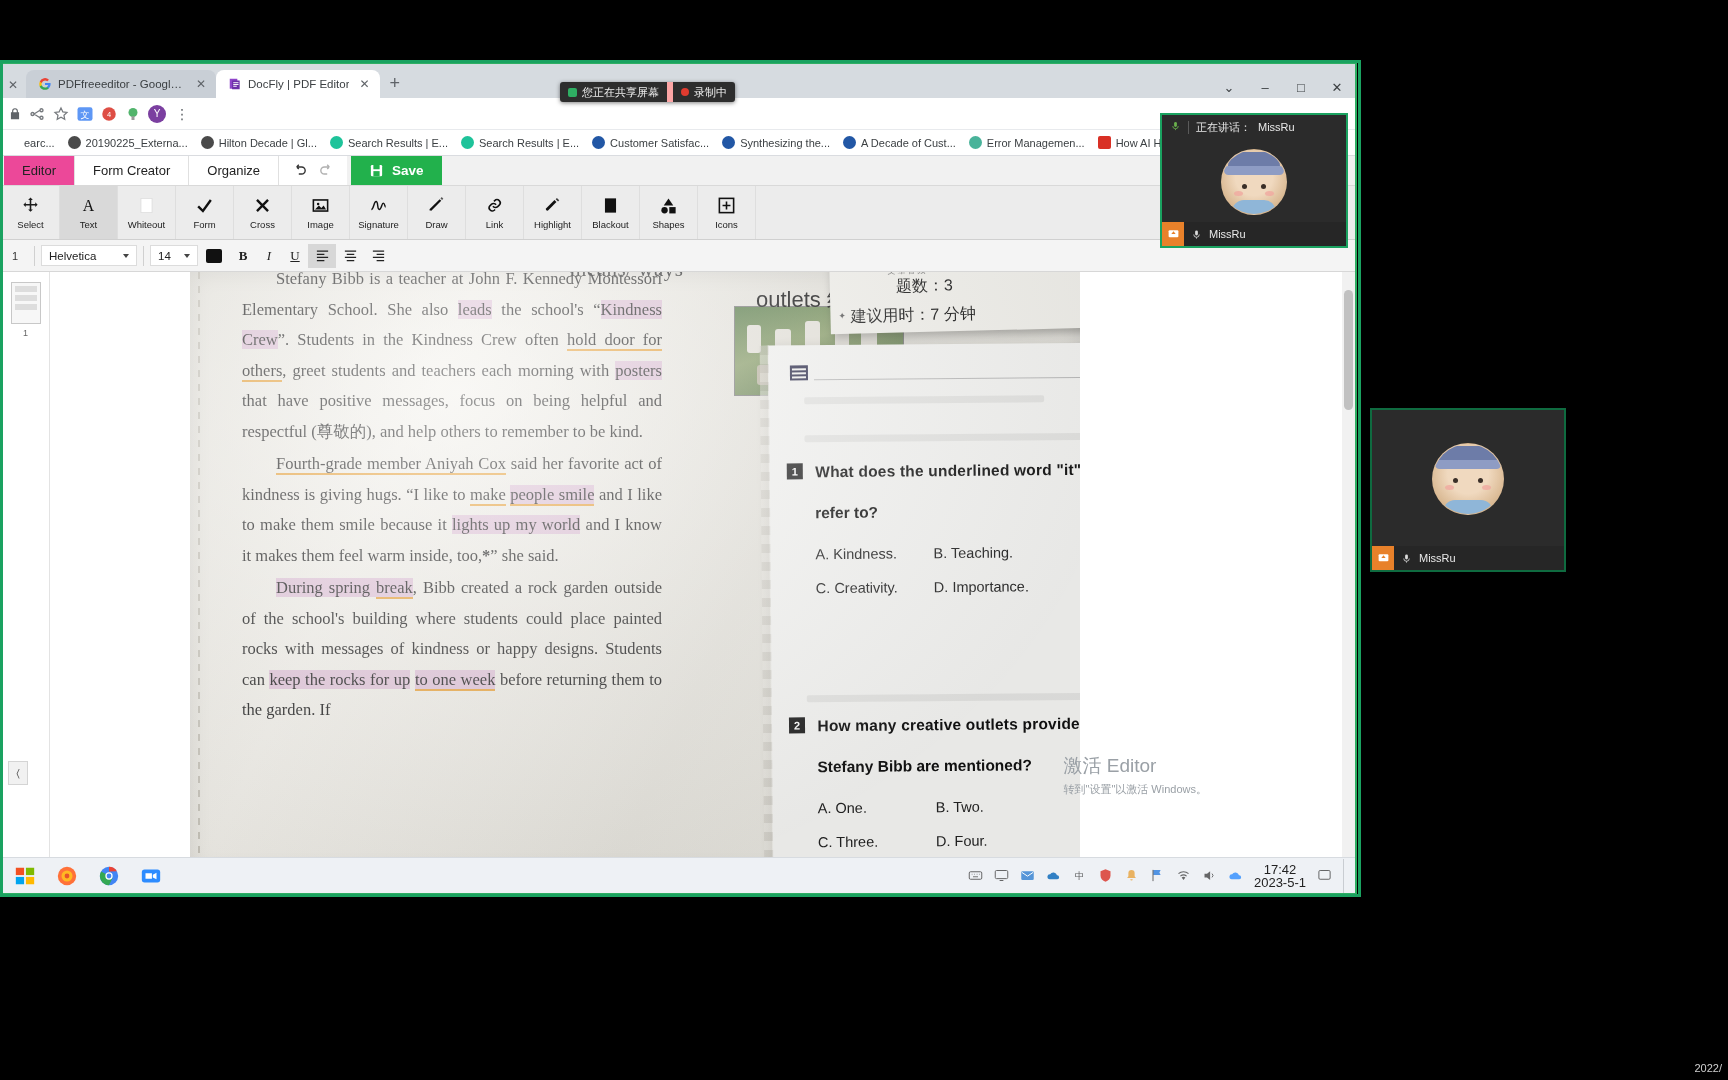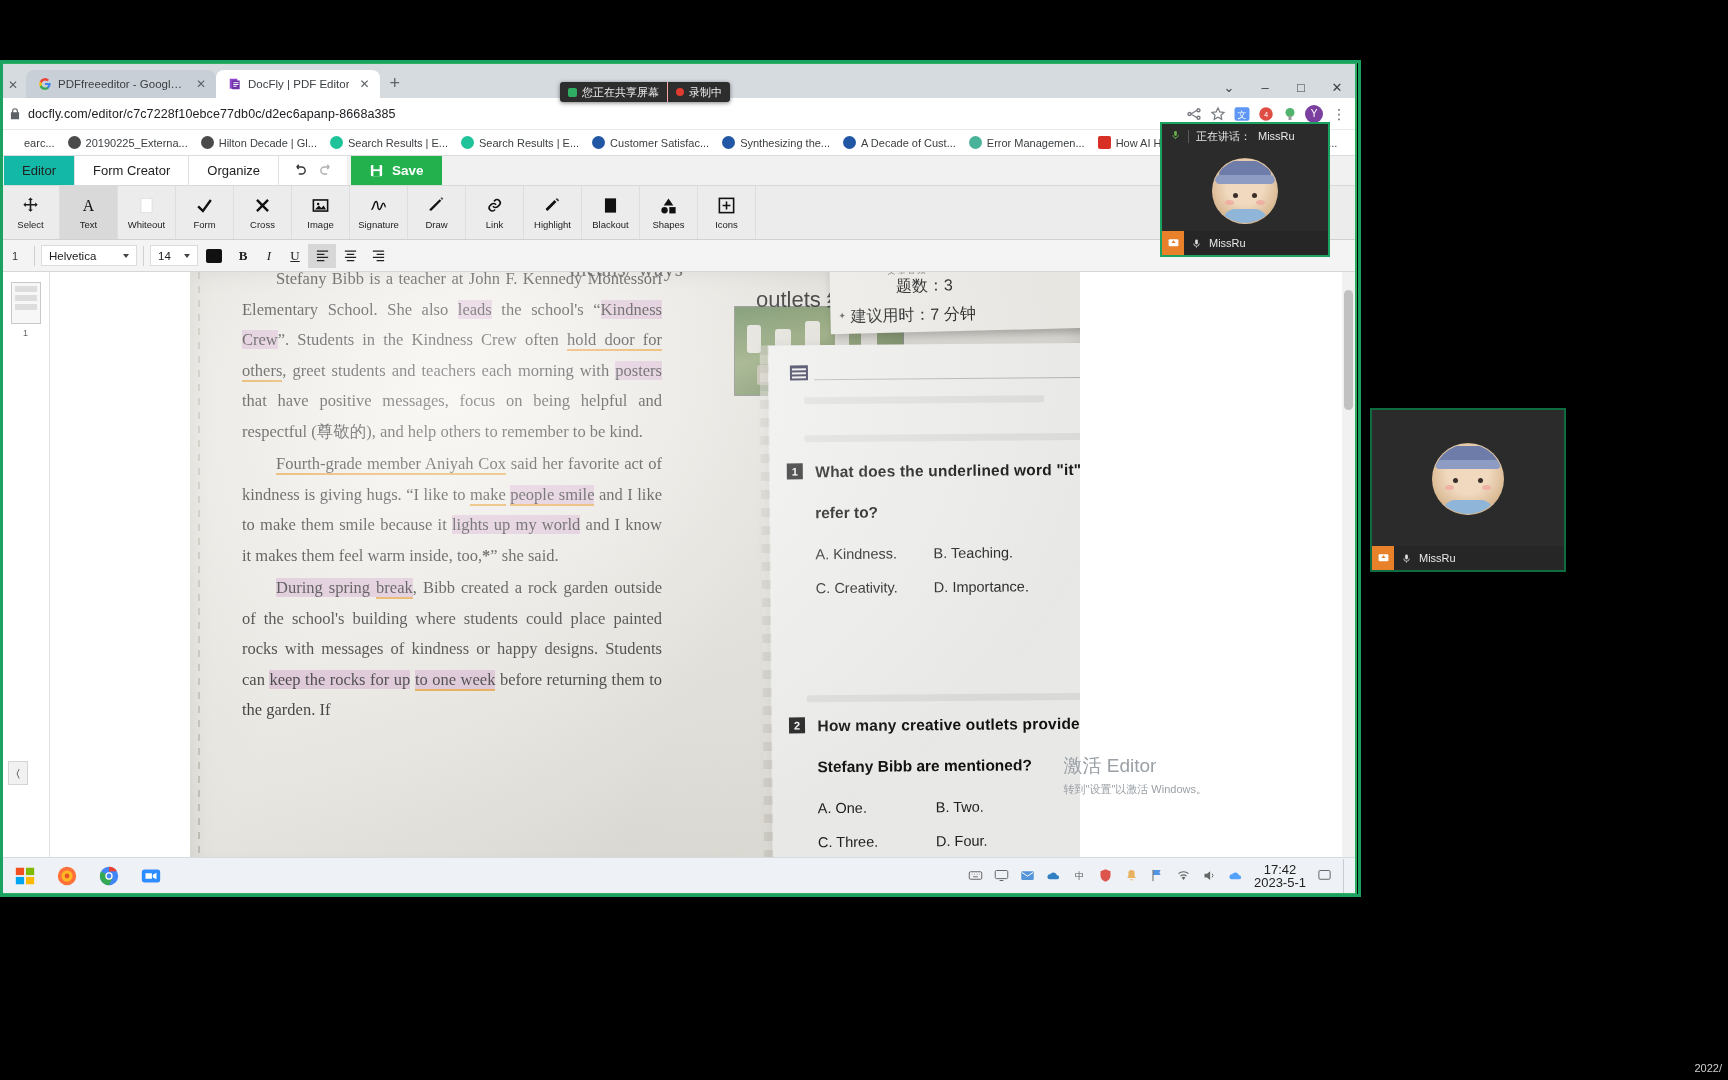--- a/index.html
+++ b/index.html
@@ -69,21 +69,21 @@
 
   
   .app-tabsrow {
     height: 30px; background: #f1f1f1; display: flex; align-items: stretch;
     border-bottom: 1px solid #d9d9d9; padding-left: 2px;
   }
   .app-tab {
     display: flex; align-items: center; padding: 0 18px; font-size: 13px; color: #222;
     background: #fff; border-right: 1px solid #e0e0e0;
   }
-  .app-tab.active { background: #14b8a6; }
+  .app-tab.active { background: #ec4899; }
   .histbtns { display: flex; align-items: center; gap: 10px; padding: 0 12px; background:#fff; }
   .histbtns svg { width: 17px; height: 17px; }
   .savebtn {
     display: flex; align-items: center; gap: 8px; background: #22b14c; color: #fff;
     padding: 0 18px; font-size: 13.5px; font-weight: bold; margin-left: 4px;
   }
   .savebtn svg { width: 15px; height: 15px; }
 
   .tools {
     height: 54px; background: #ececec; display: flex; align-items: stretch;
@@ -230,29 +230,29 @@
   .vscroll i { position: absolute; left: 2px; top: 18px; width: 9px; height: 120px; background: #c1c1c1; border-radius: 5px; }
 
   
   .share-pill {
     position: absolute; left: 560px; top: 82px; z-index: 70;
     display: flex; align-items: center; gap: 0;
     background: #2d2d2d; color: #eee; height: 20px; font-size: 11px;
     border-radius: 3px; overflow: hidden; box-shadow: 0 1px 4px rgba(0,0,0,.5);
   }
   .share-pill .seg { display: flex; align-items: center; gap: 5px; padding: 0 8px; height: 100%; }
-  .share-pill .seg.rec { border-left: 1px solid #fca5a5; }
+  .share-pill .seg.rec { border-left: 6px solid #fca5a5; }
   .dot-green { width: 9px; height: 9px; background: #2fae63; border-radius: 2px; }
   .dot-red { width: 8px; height: 8px; background: #e03b2f; border-radius: 50%; }
 
   
   .vpanel {
     position: absolute; background: #2b2b2b; border: 2px solid #1aa260; overflow: hidden; z-index: 80;
   }
-  .vpanel.small { left: 1160px; top: 122px; width: 170px; height: 135px; }
+  .vpanel.small { left: 1160px; top: 113px; width: 188px; height: 135px; }
   .vpanel.big   { left: 1370px; top: 408px; width: 196px; height: 164px; border-color: #0f6b40; }
   .vp-top {
     height: 24px; background: #2b2b2b; display: flex; align-items: center;
     gap: 7px; padding: 0 8px; color: #e8e8e8; font-size: 11px;
   }
   .vp-mic svg { width: 11px; height: 14px; }
   .vp-divider { width: 1px; height: 13px; background: #5a5a5a; }
   .vp-body { position: relative; flex: 1; display: flex; align-items: center; justify-content: center; }
   .vp-av {
     width: 66px; height: 66px; border-radius: 50%;
@@ -340,21 +340,20 @@
         <span>–</span>
         <span>□</span>
         <span>✕</span>
       </div>
     </div>
 
     <div class="chrome-omnibar">
       <svg class="lock-ico" viewBox="0 0 24 24">
         <path fill="#5f6368" d="M17 9V7a5 5 0 0 0-10 0v2H5v12h14V9h-2zm-8-2a3 3 0 0 1 6 0v2H9V7z"></path>
       </svg>
-      <div class="url">docfly.com/editor/c7c7228f10ebce77db0c/d2ec6apanp-8668a385</div>
       <svg class="omni-ico" viewBox="0 0 24 24">
         <path fill="none" stroke="#5f6368" stroke-width="1.8" d="M8 12l8-5M8 12l8 5M18 5a2 2 0 1 0 0 4 2 2 0 0 0 0-4zM6 10a2 2 0 1 0 0 4 2 2 0 0 0 0-4zM18 15a2 2 0 1 0 0 4 2 2 0 0 0 0-4z"></path>
       </svg>
       <svg class="omni-ico" viewBox="0 0 24 24">
         <path fill="none" stroke="#5f6368" stroke-width="1.6" d="M12 4l2.4 5.1 5.6.7-4.1 3.8 1.1 5.5L12 16.4 6.9 19.1 8 13.6 3.9 9.8l5.6-.7L12 4z"></path>
       </svg>
       <svg class="omni-ico" viewBox="0 0 24 24">
         <rect x="2" y="3" width="20" height="18" rx="3" fill="#4285F4"></rect>
         <text x="12" y="17" font-size="12" fill="#fff" text-anchor="middle" font-family="sans-serif">文</text>
       </svg>

